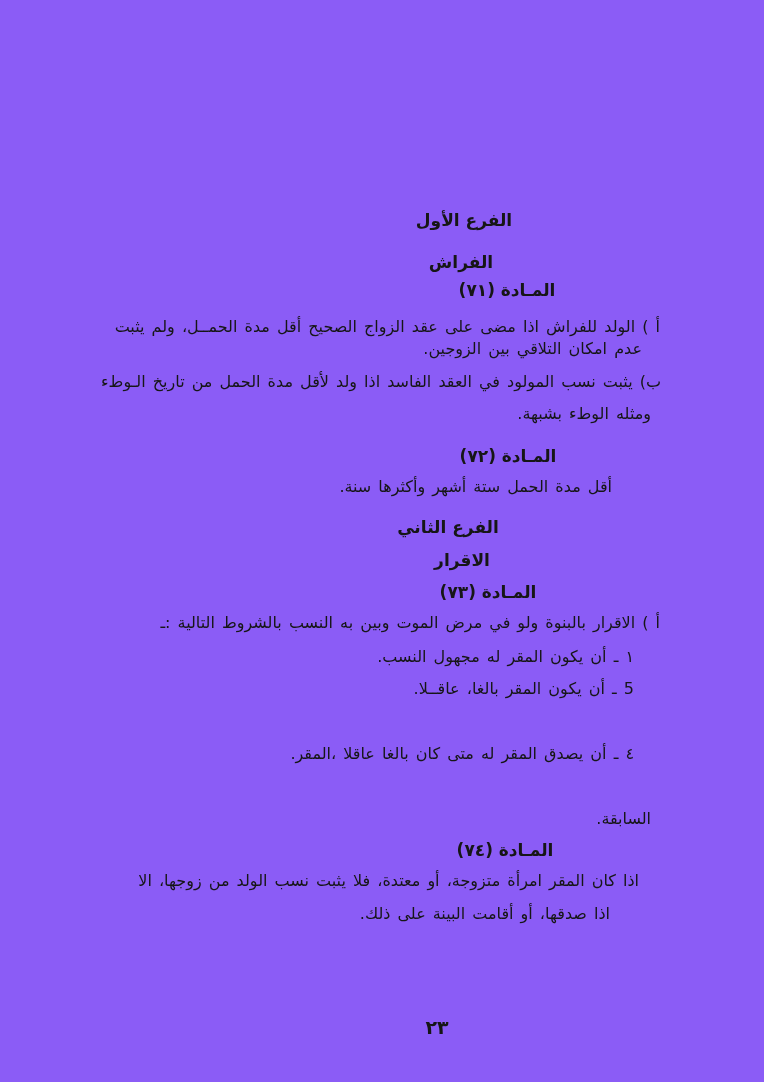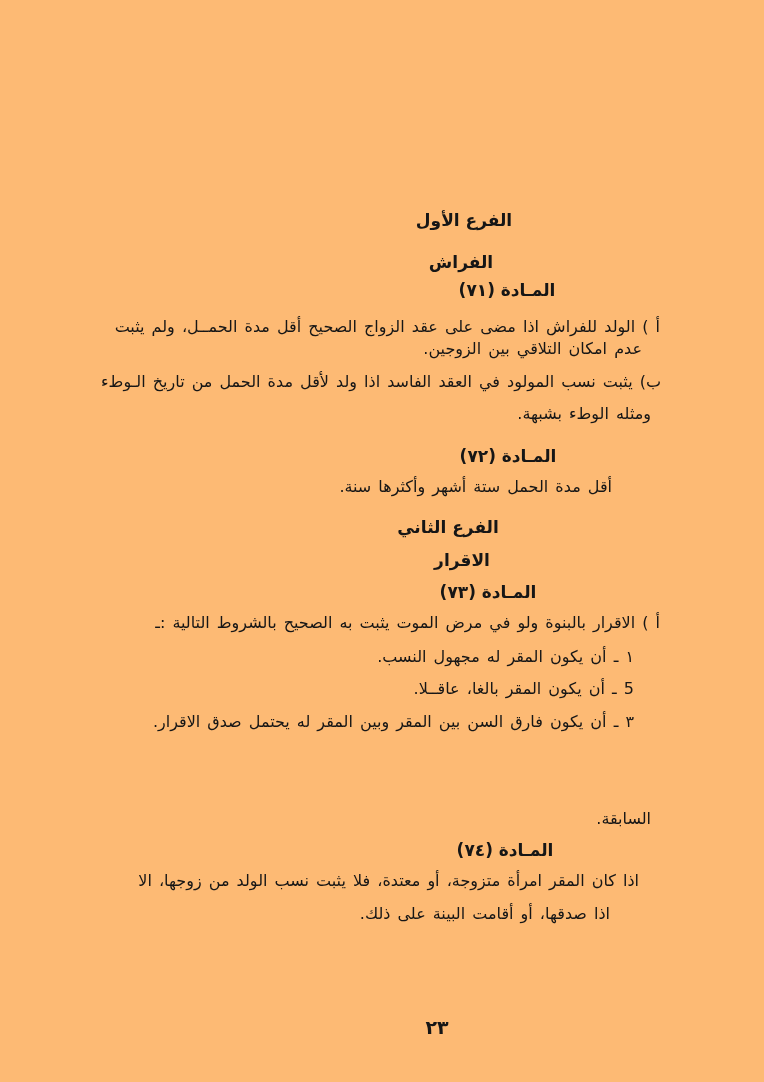--- a/index.html
+++ b/index.html
@@ -4,21 +4,21 @@
 <style>
   html, body {
     margin: 0;
     padding: 0;
     background: #ffffff;
   }
   .page {
     position: relative;
     width: 764px;
     height: 1082px;
-    background: #fdba74;
+    background: #8b5cf6;
     overflow: hidden;
     direction: rtl;
     font-family: "DejaVu Sans", sans-serif;
     color: #161616;
   }
   .heading {
     position: absolute;
     transform: translateX(-50%);
     white-space: nowrap;
     font-weight: bold;
@@ -55,24 +55,24 @@
   <div class="bodyline" style="top:372px; right:103px">ب) يثبت نسب المولود في العقد الفاسد اذا ولد لأقل مدة الحمل من  تاريخ الـوطء</div>
   <div class="bodyline" style="top:404px; right:113px">ومثله الوطء بشبهة.</div>
 
   <div class="heading" style="left:508px; top:446px">المـادة (٧٢)</div>
   <div class="bodyline" style="top:477px; right:152px">أقل مدة الحمل ستة أشهر وأكثرها سنة.</div>
 
   <div class="heading" style="left:448px; top:517px">الفرع الثاني</div>
   <div class="heading" style="left:462px; top:550px">الاقرار</div>
 
   <div class="heading" style="left:488px; top:582px">المـادة (٧٣)</div>
-  <div class="bodyline" style="top:613px; right:104px">أ ) الاقرار بالبنوة ولو في مرض الموت يثبت به الصحيح بالشروط  التالية :ـ</div>
+  <div class="bodyline" style="top:613px; right:104px">أ ) الاقرار بالبنوة ولو في مرض الموت وبين به النسب بالشروط  التالية :ـ</div>
   <div class="bodyline" style="top:647px; right:130px">١ ـ أن يكون المقر له مجهول النسب.</div>
   <div class="bodyline" style="top:679px; right:130px">5 ـ أن يكون المقر بالغا، عاقــلا.</div>
-  <div class="bodyline" style="top:712px; right:130px">٣ ـ أن يكون فارق السن بين المقر وبين المقر له يحتمل صدق  الاقرار.</div>
+  <div class="bodyline" style="top:744px; right:130px">٤ ـ أن يصدق المقر له متى كان بالغا عاقلا ،المقر.</div>
   <div class="bodyline" style="top:809px; right:113px">السابقة.</div>
 
   <div class="heading" style="left:505px; top:840px">المـادة (٧٤)</div>
   <div class="bodyline" style="top:871px; right:125px">اذا كان المقر امرأة متزوجة، أو معتدة، فلا يثبت نسب  الولد من زوجها،  الا</div>
   <div class="bodyline" style="top:904px; right:154px">اذا صدقها، أو أقامت البينة على ذلك.</div>
 
   <div class="page-number" style="left:437px; top:1016px">٢٣</div>
 
 </div>
 

